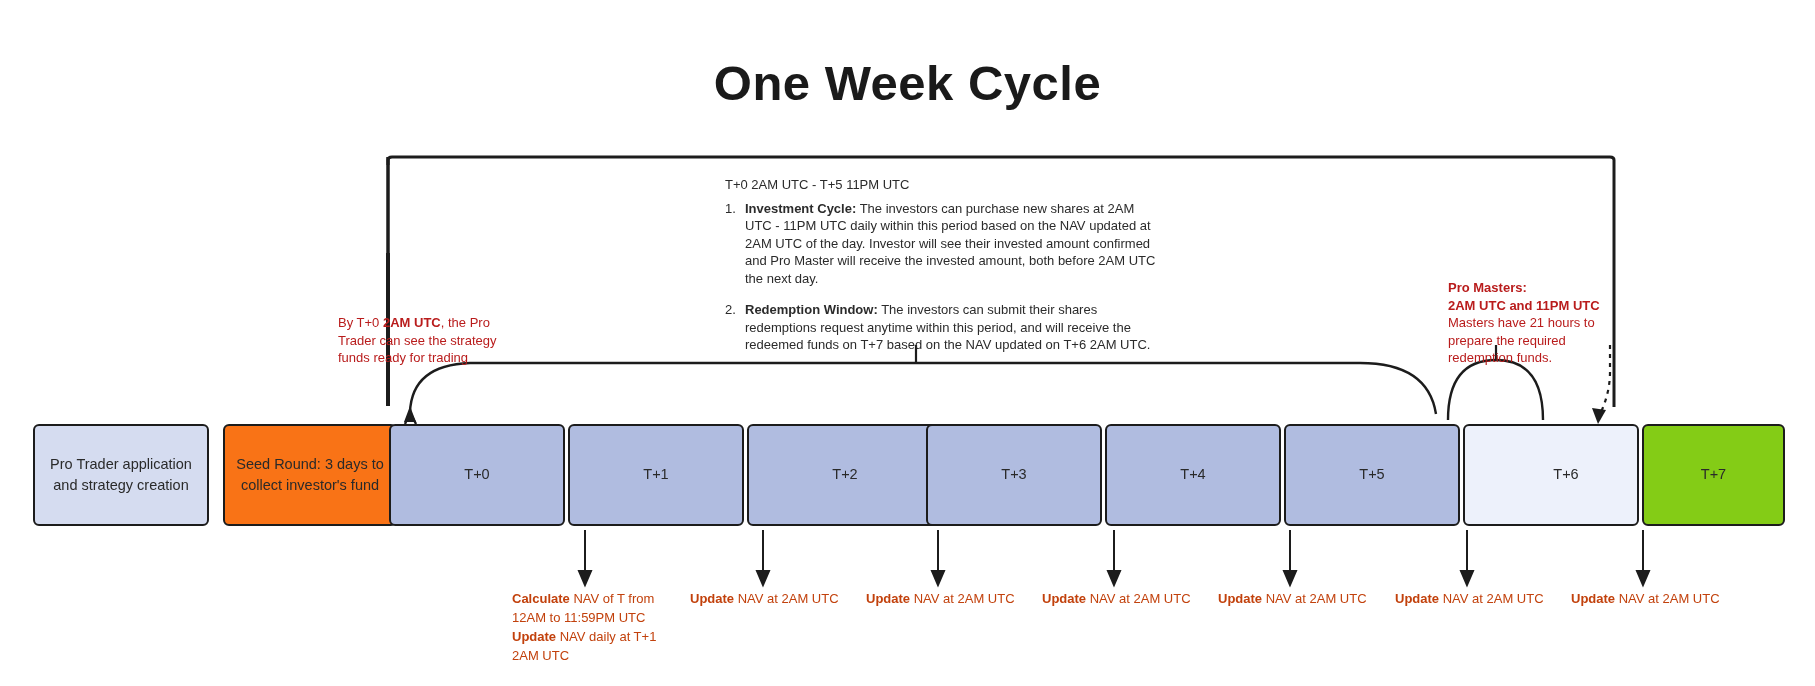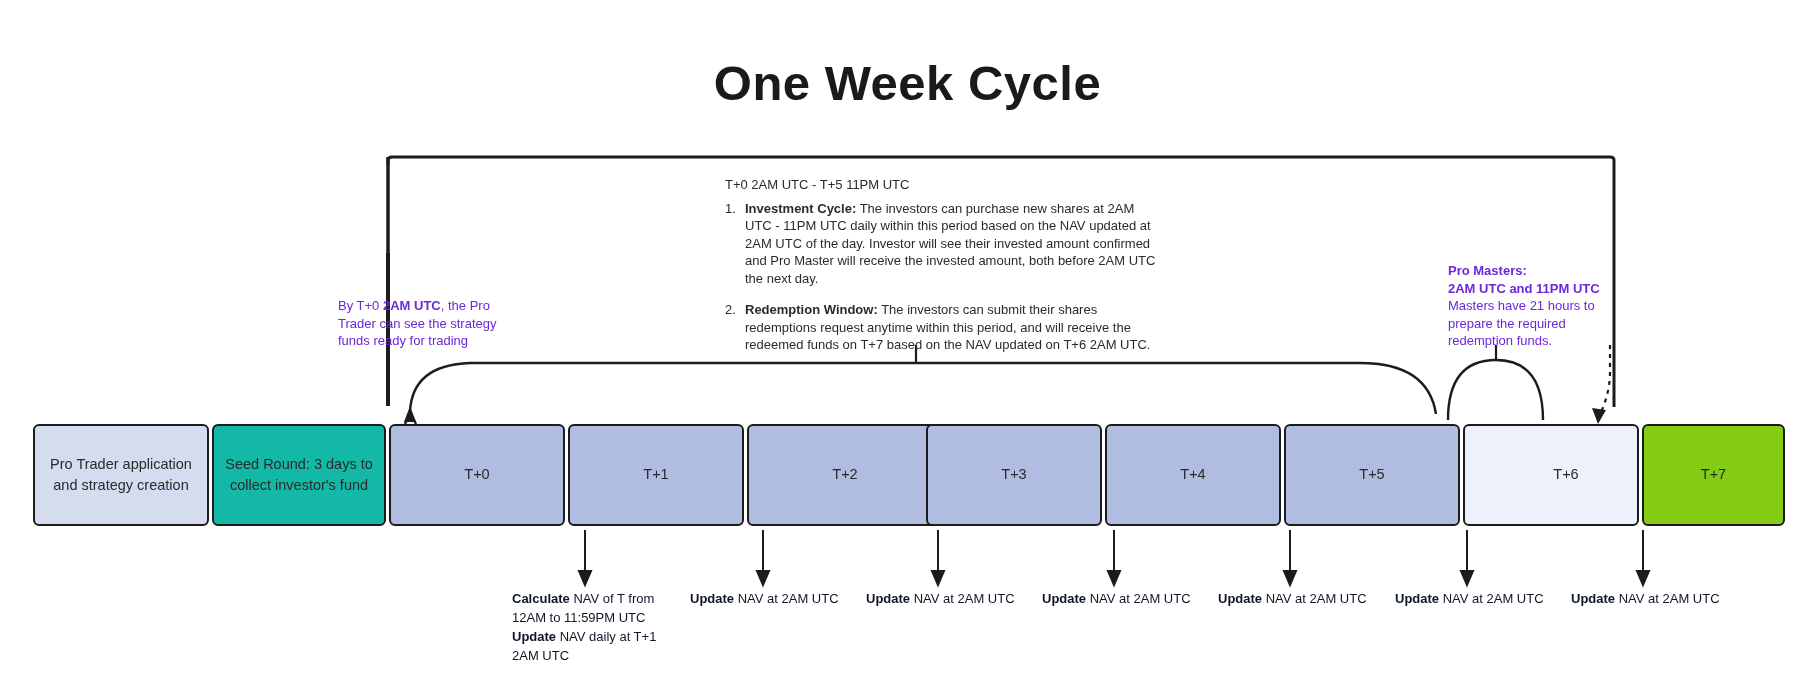--- a/index.html
+++ b/index.html
@@ -49,39 +49,40 @@
     line-height: 1.45;
     color: #2a2a2a;
     padding: 4px 8px;
   }
 
   
   .ann {
     position: absolute;
     font-size: 13px;
     line-height: 1.35;
-    color: #6d28d9;
+    color: #b91c1c;
+    margin-top: 17px;
   }
   .ann b { font-weight: bold; }
 
   .ann-list {
     position: absolute;
     font-size: 13px;
     line-height: 1.35;
     color: #2b2b2b;
   }
   .li { position: relative; padding-left: 20px; margin-bottom: 14px; width: 415px; }
   .li .num { position: absolute; left: 0; top: 0; }
   .li b { font-weight: bold; }
 
   .below {
     position: absolute;
     font-size: 13px;
     line-height: 1.45;
-    color: #0f172a;
+    color: #c2410c;
   }
   .below b { font-weight: bold; }
 </style>
 </head>
 <body>
 
 <div id="stage">
 
   <div class="title">One Week Cycle</div>
 
@@ -136,21 +137,21 @@
       </g>
       <g>
         <line x1="1643" y1="530" x2="1643" y2="576"></line>
         <polygon points="1643,585 1637,571 1649,571"></polygon>
       </g>
     </g>
   </svg>
 
   <div class="track">
     <div class="cell" style="left:0px; width:176px; background:#d5dcf0;">Pro Trader application and strategy creation</div>
-    <div class="cell" style="left:179px; width:174px; background:#14b8a6;">Seed Round: 3 days  to collect investor's fund</div>
+    <div class="cell" style="left:190px; width:174px; background:#f97316;">Seed Round: 3 days  to collect investor's fund</div>
     <div class="cell" style="left:356px; width:176px; background:#b0bce0;">T+0</div>
     <div class="cell" style="left:535px; width:176px; background:#b0bce0;">T+1</div>
     <div class="cell" style="left:714px; width:196px; background:#b0bce0;">T+2</div>
     <div class="cell" style="left:893px; width:176px; background:#b0bce0;">T+3</div>
     <div class="cell" style="left:1072px; width:176px; background:#b0bce0;">T+4</div>
     <div class="cell" style="left:1251px; width:176px; background:#b0bce0;">T+5</div>
     <div class="cell" style="left:1430px; width:176px; background:#edf1fb;padding-left:38px;">T+6</div>
     <div class="cell" style="left:1609px; width:143px; background:#84cc16;">T+7</div>
   </div>
 

